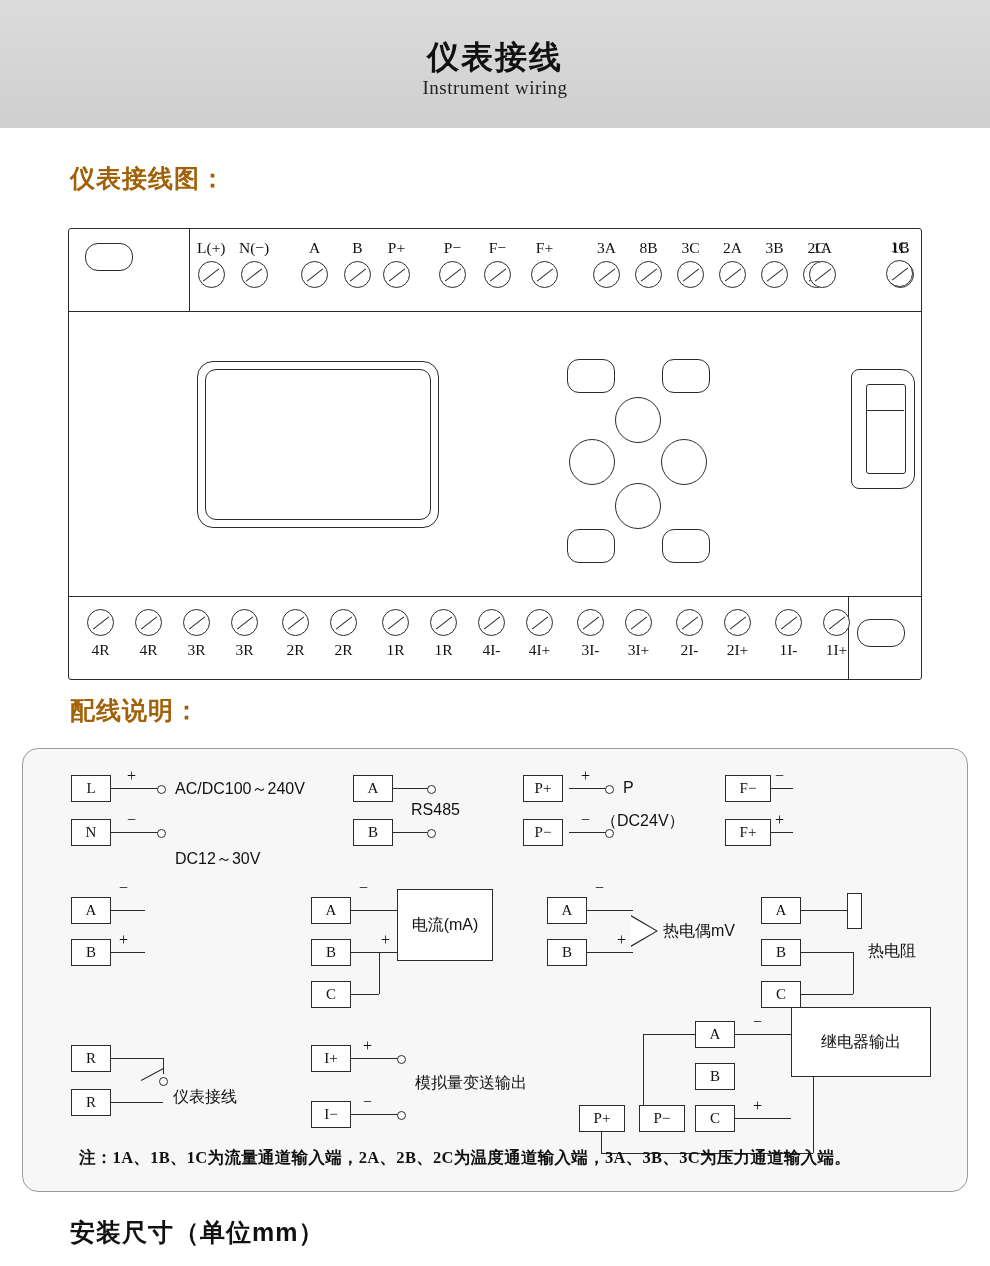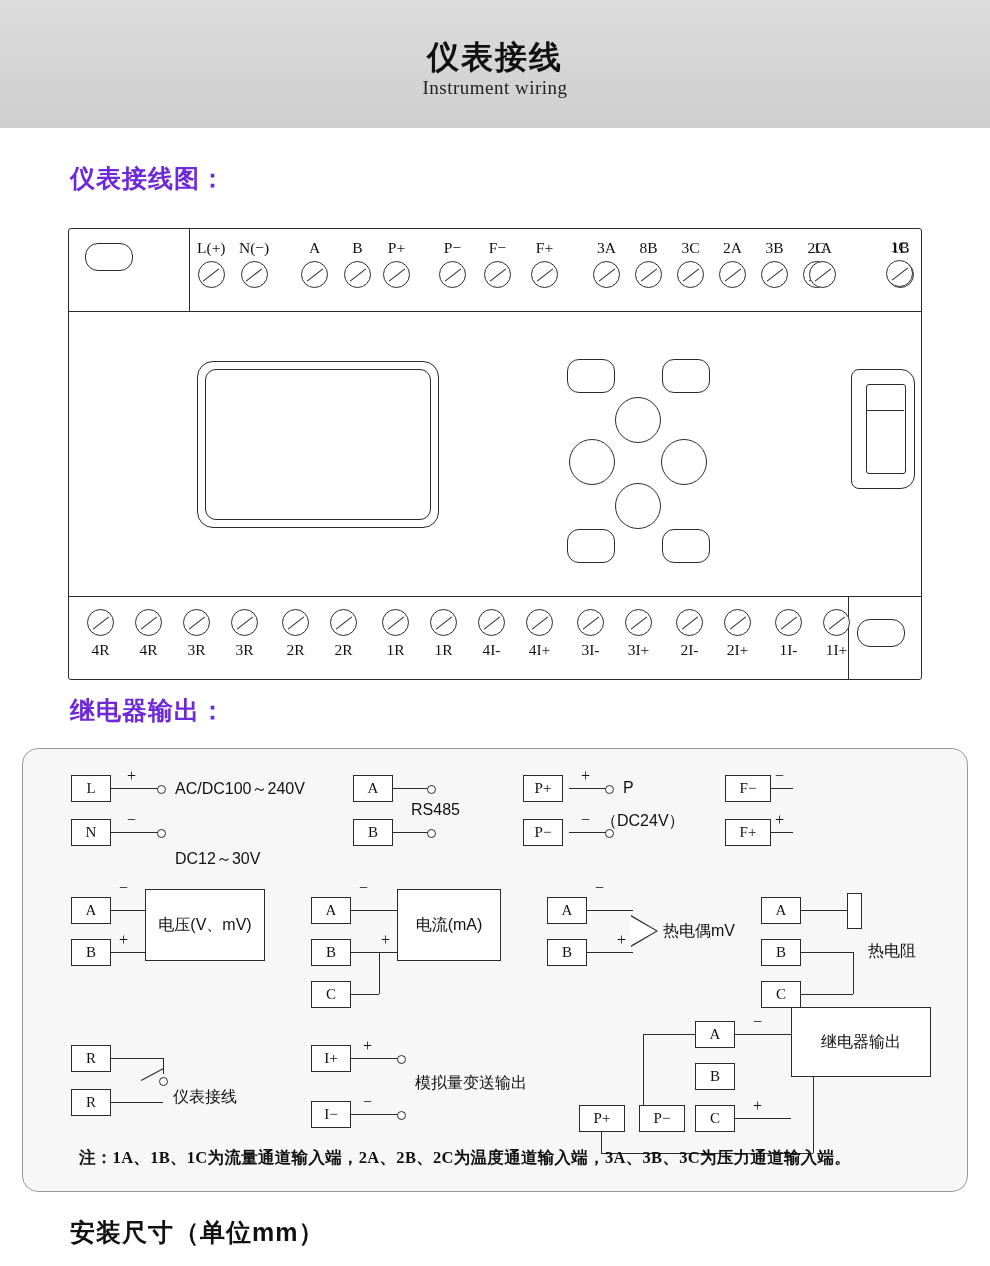--- a/index.html
+++ b/index.html
@@ -22,21 +22,21 @@
     font-size:32px;font-weight:700;letter-spacing:2px;color:#111;
     line-height:1.05;
     margin-top:12px;
   }
   .banner-en{
     font-size:19px;color:#222;margin-top:2px;letter-spacing:.5px;
     font-family:"Liberation Serif","DejaVu Serif",serif;
   }
   
   .h-sec{
-    font-size:25px;font-weight:700;color:#6d28d9;
+    font-size:25px;font-weight:700;color:#a16207;
     margin:34px 0 12px 70px;letter-spacing:1px;
   }
 
   
   .device{
     position:absolute;left:68px;top:228px;width:854px;height:452px;
     border:1.6px solid #2b2b2b;border-radius:3px;background:#fff;
     box-sizing:border-box;
   }
   .dev-row{position:absolute;left:0;right:0;height:82px;}
@@ -333,21 +333,21 @@
   </div>
 </div>
 
 <div style="position:absolute;left:68px;top:228px;width:854px;height:82px;pointer-events:none;border-radius:32px;">
   <div class="term top" style="left:818px;top:10px;">
     <span class="lbl">1C</span>
     <span class="screw"></span>
   </div>
 </div>
 
-<div class="h-sec" style="position:absolute;left:0;top:694px;margin:0 0 0 70px;">继电器输出：</div>
+<div class="h-sec" style="position:absolute;left:0;top:694px;margin:0 0 0 70px;">配线说明：</div>
 
 <div class="wirebox">
 
   <div class="tbox" style="left:48px;top:26px;">L</div>
   <div class="tbox" style="left:48px;top:70px;">N</div>
   <div class="lead" style="left:88px;top:39px;width:50px;"></div>
   <div class="lead" style="left:88px;top:83px;width:50px;"></div>
   <div class="dot" style="left:134px;top:36px;"></div>
   <div class="dot" style="left:134px;top:80px;"></div>
   <div class="sgn" style="left:104px;top:18px;">+</div>
@@ -380,33 +380,32 @@
   <div class="lead" style="left:748px;top:83px;width:22px;"></div>
   <div class="sgn" style="left:752px;top:18px;">−</div>
   <div class="sgn" style="left:752px;top:62px;">+</div>
 
   <div class="tbox" style="left:48px;top:148px;">A</div>
   <div class="tbox" style="left:48px;top:190px;">B</div>
   <div class="lead" style="left:88px;top:161px;width:34px;"></div>
   <div class="lead" style="left:88px;top:203px;width:34px;"></div>
   <div class="sgn" style="left:96px;top:130px;">−</div>
   <div class="sgn" style="left:96px;top:182px;">+</div>
-  <div class="bigbox" style="left:122px;top:140px;width:120px;height:72px;">电压(V、mV)</div>
 
   <div class="tbox" style="left:288px;top:148px;">A</div>
   <div class="tbox" style="left:288px;top:190px;">B</div>
   <div class="tbox" style="left:288px;top:232px;">C</div>
   <div class="lead" style="left:328px;top:161px;width:46px;"></div>
   <div class="lead" style="left:328px;top:203px;width:28px;"></div>
   <div class="lead" style="left:328px;top:245px;width:28px;"></div>
   <div class="leadv" style="left:356px;top:203px;height:42px;"></div>
   <div class="lead" style="left:356px;top:203px;width:18px;"></div>
   <div class="sgn" style="left:336px;top:130px;">−</div>
   <div class="sgn" style="left:358px;top:182px;">+</div>
-  <div class="bigbox" style="left:374px;top:140px;width:104px;height:72px;">电流(mA)</div>
+  <div class="bigbox" style="left:374px;top:140px;width:96px;height:72px;">电流(mA)</div>
 
   <div class="tbox" style="left:524px;top:148px;">A</div>
   <div class="tbox" style="left:524px;top:190px;">B</div>
   <div class="lead" style="left:564px;top:161px;width:46px;"></div>
   <div class="lead" style="left:564px;top:203px;width:46px;"></div>
   <div class="sgn" style="left:572px;top:130px;">−</div>
   <div class="sgn" style="left:594px;top:182px;">+</div>
   <div class="tri-o" style="left:608px;top:166px;"></div>
   <div class="tri" style="left:607px;top:167px;"></div>
   <div class="cap-txt" style="left:640px;top:172px;">热电偶mV</div>

